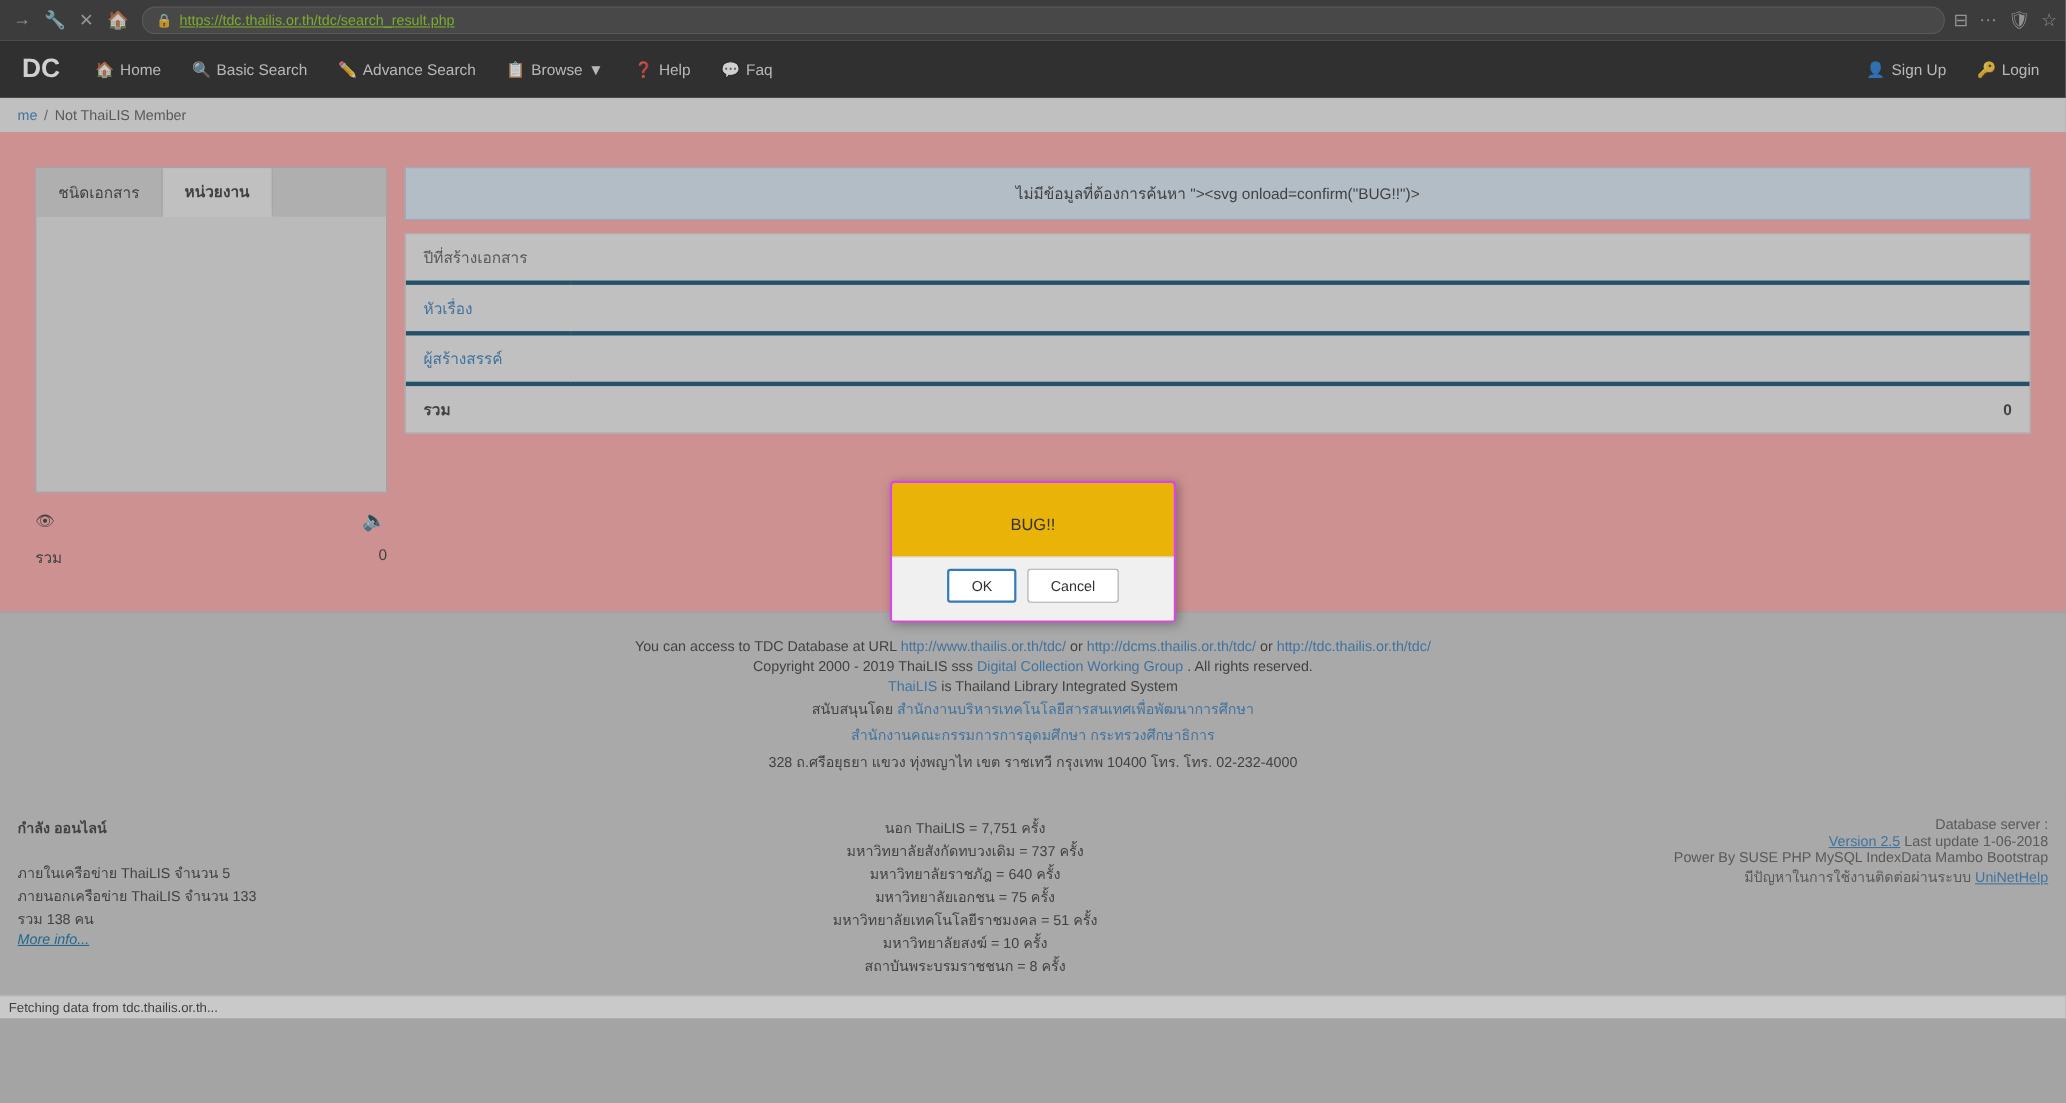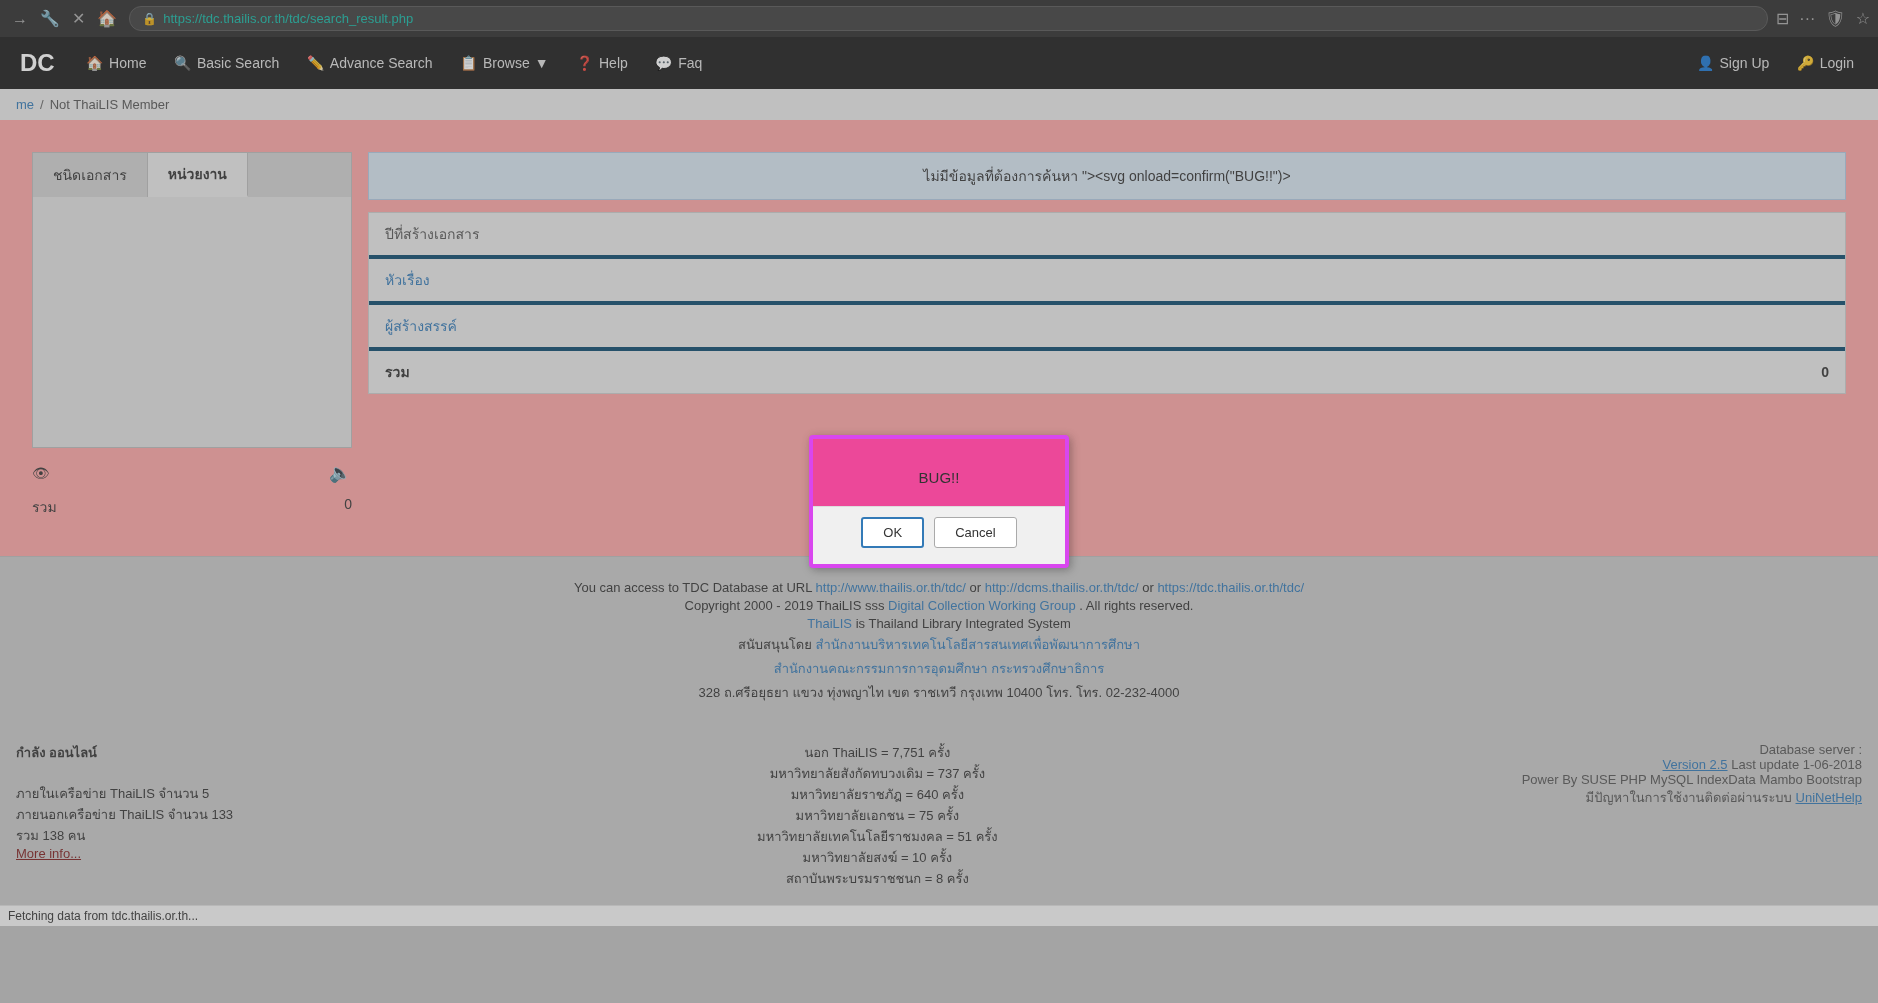--- a/index.html
+++ b/index.html
@@ -28,21 +28,21 @@
       border: 1px solid #555;
       border-radius: 12px;
       padding: 4px 12px;
       color: #ddd;
       font-size: 13px;
       display: flex;
       align-items: center;
       gap: 6px;
     }
     .address-bar .lock-icon { color: #4caf50; font-size: 12px; }
-    .address-bar .url-text { color: #14b8a6; }
+    .address-bar .url-text { color: #84cc16; text-decoration: underline; }
     .browser-actions {
       display: flex;
       gap: 10px;
       align-items: center;
       color: #aaa;
       font-size: 16px;
     }
     .browser-actions span { cursor: pointer; }
 
     
@@ -214,22 +214,22 @@
     .modal-overlay {
       position: fixed;
       top: 0; left: 0; right: 0; bottom: 0;
       background: rgba(100,100,100,0.3);
       display: flex;
       align-items: center;
       justify-content: center;
       z-index: 1000;
     }
     .modal-box {
-      background: #ec4899;
-      border: 4px solid #d946ef;
+      background: #eab308;
+      border: 2px solid #d946ef;
       border-radius: 4px;
       width: 260px;
       box-shadow: 2px 2px 10px rgba(0,0,0,0.3);
     }
     .modal-body {
       padding: 30px 20px 20px;
       text-align: center;
       font-size: 15px;
       color: #333;
     }
@@ -384,21 +384,21 @@
   </div>
 </div>
 
 <div class="footer">
   <div class="footer-line">
     <span>You can access to TDC Database at URL</span>
     <a href="#">http://www.thailis.or.th/tdc/</a>
     <span>or</span>
     <a href="#">http://dcms.thailis.or.th/tdc/</a>
     <span>or</span>
-    <a href="#">https://tdc.thailis.or.th/tdc/</a>
+    <a href="#">http://tdc.thailis.or.th/tdc/</a>
   </div>
   <div class="footer-line">
     <span>Copyright 2000 - 2019 ThaiLIS sss</span>
     <a href="#">Digital Collection Working Group</a>
     <span>. All rights reserved.</span>
   </div>
   <div class="footer-line">
     <a href="#">ThaiLIS</a>
     <span>is Thailand Library Integrated System</span>
   </div>
@@ -413,21 +413,21 @@
     <span>328 ถ.ศรีอยุธยา แขวง ทุ่งพญาไท เขต ราชเทวี กรุงเทพ 10400 โทร. โทร. 02-232-4000</span>
   </div>
 </div>
 
 <div class="footer-bottom">
   <div class="footer-left">
     <div style="font-weight:bold;margin-bottom:20px;">กำลัง ออนไลน์</div>
     <div>ภายในเครือข่าย ThaiLIS จำนวน 5</div>
     <div>ภายนอกเครือข่าย ThaiLIS จำนวน 133</div>
     <div>รวม 138 คน</div>
-    <a href="#" style="color:#7f1d1d;">More info...</a>
+    <a href="#" style="color:#0369a1;font-style:italic;">More info...</a>
   </div>
   <div class="footer-center">
     <div id="stats-container">
         <div>นอก ThaiLIS = 7,751 ครั้ง</div>
         <div>มหาวิทยาลัยสังกัดทบวงเดิม = 737 ครั้ง</div>
         <div>มหาวิทยาลัยราชภัฎ = 640 ครั้ง</div>
         <div>มหาวิทยาลัยเอกชน = 75 ครั้ง</div>
         <div>มหาวิทยาลัยเทคโนโลยีราชมงคล = 51 ครั้ง</div>
         <div>มหาวิทยาลัยสงฆ์ = 10 ครั้ง</div>
         <div>สถาบันพระบรมราชชนก = 8 ครั้ง</div>

